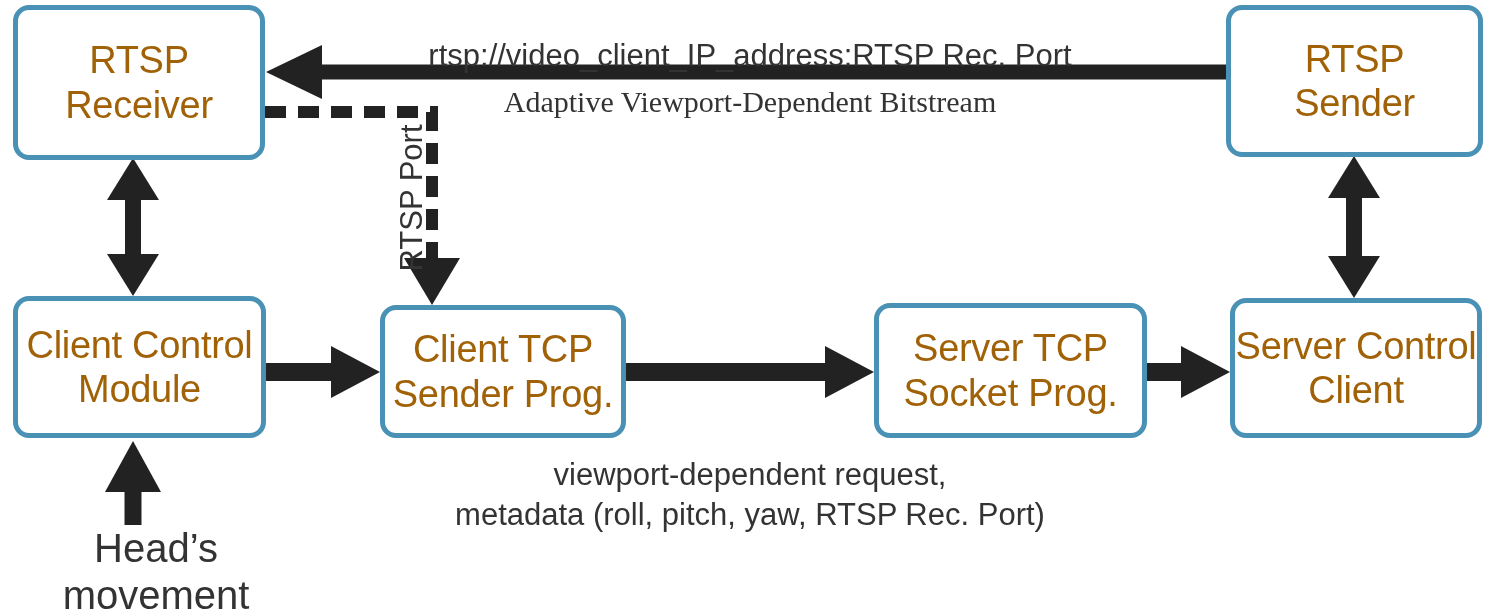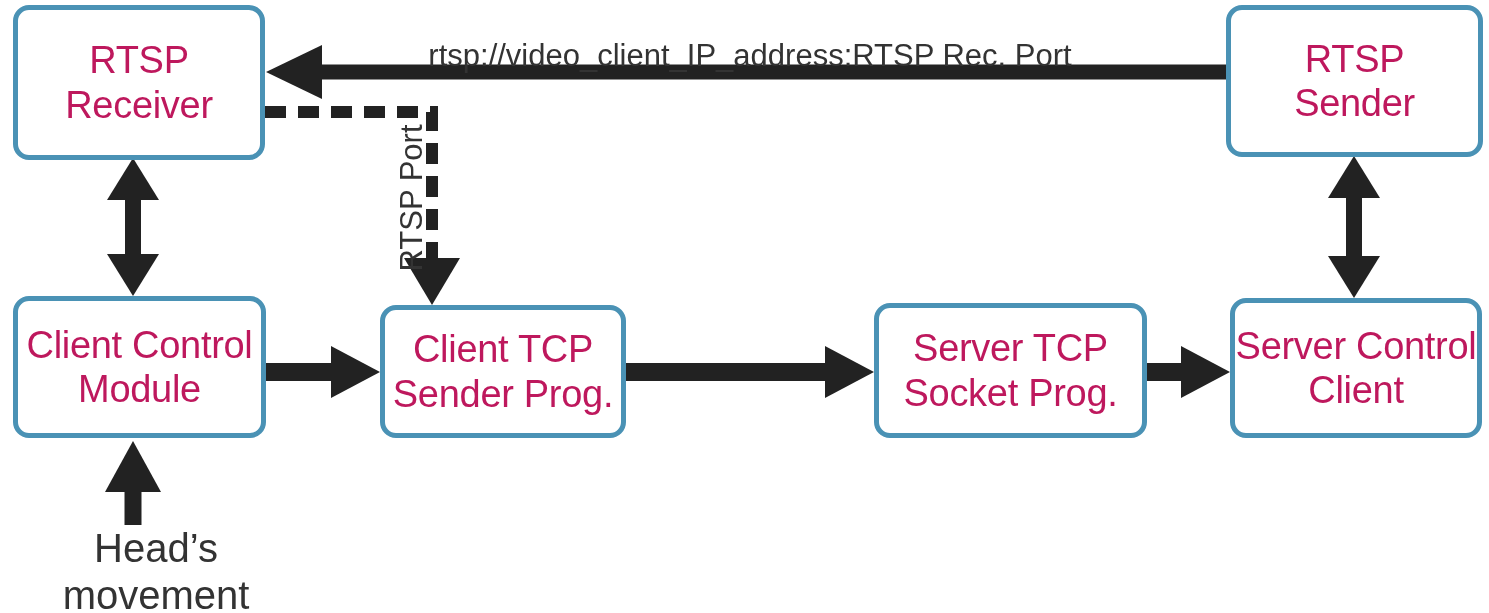--- a/index.html
+++ b/index.html
@@ -34,21 +34,21 @@
     border-radius: 16px;
     display: flex;
     align-items: center;
     justify-content: center;
     z-index: 3;
   }
   .node-label {
     font-family: "Liberation Sans", sans-serif;
     font-size: 38px;
     line-height: 1.17;
-    color: #be185d;
+    color: #a16207;
     text-align: center;
     white-space: pre-line;
     letter-spacing: -0.3px;
   }
   
   .edge-text {
     position: absolute;
     color: #333333;
     text-align: center;
     white-space: pre-line;
@@ -172,20 +172,23 @@
 Socket Prog.</span>
   </div>
 
   <div class="node-box" id="node-server-control-module" style="left:1230px; top:298px; width:252px; height:140px;">
     <span class="node-label">Server Control
 Client</span>
   </div>
 
   <div class="edge-text text-sans" id="label-rtsp-url">rtsp://video_client_IP_address:RTSP Rec. Port</div>
 
+  <div class="edge-text text-serif" id="label-bitstream">Adaptive Viewport-Dependent Bitstream</div>
 
   <div class="edge-text text-sans" id="label-rtsp-port">RTSP Port</div>
 
+  <div class="edge-text text-sans" id="label-request-meta">viewport-dependent request,
+metadata (roll, pitch, yaw, RTSP Rec. Port)</div>
 
   <div class="edge-text text-sans" id="label-head-movement">Head’s movement
 detection</div>
 
 </div>
 
 </body></html>

